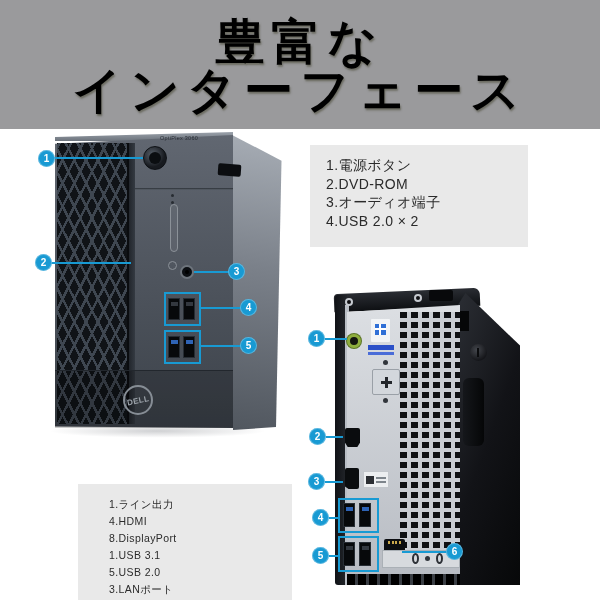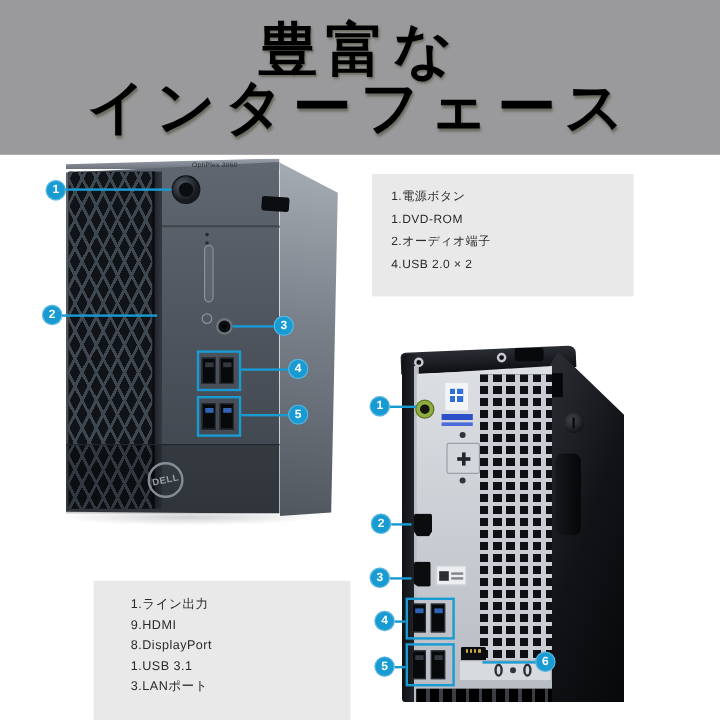--- a/index.html
+++ b/index.html
@@ -12,21 +12,21 @@
             background:#9a9a9c; display:flex; flex-direction:column; align-items:center;
             justify-content:center; padding-top:2px; }
   .title-line { color:#000000; font-weight:bold; font-size:49px; line-height:48px;
                 letter-spacing:7px; text-shadow:1px 2px 2px rgba(70,70,50,.55); white-space:nowrap; }
 
   
   .list-box { position:absolute; background:#e9e9e9; }
   .front-list { left:310px; top:145px; width:218px; height:102px; padding:11px 0 0 16px; }
   .back-list  { left:78px;  top:484px; width:214px; height:141px; padding:12px 0 0 31px; }
   .list-box ul { list-style:none; }
-  .front-list li { font-size:10px; line-height:18.5px; color:#2b2b2b; letter-spacing:.4px; }
+  .front-list li { font-size:14px; line-height:18.5px; color:#2b2b2b; letter-spacing:.4px; }
   .back-list li  { font-size:10.5px; line-height:17px;  color:#2b2b2b; letter-spacing:.4px; }
 
   
   .photo { position:absolute; background:#fff; }
   .abs { position:absolute; }
 
   
   .front-photo { left:30px; top:130px; width:280px; height:315px; }
   .fp-sliver { left:25px; top:2px; width:178px; height:9px; background:linear-gradient(180deg,#9ba2ab,#6c737c);
                clip-path:polygon(0 55%,100% 0,100% 100%,0 100%); }
@@ -179,22 +179,22 @@
     <div class="abs band-lower"></div>
     <div class="abs dell-logo">
       <span>DELL</span>
     </div>
     <div class="abs floor-shadow"></div>
   </div>
 
   <div class="list-box front-list">
     <ul>
       <li>1.電源ボタン</li>
-      <li>1.DVD-ROM</li>
-      <li>2.オーディオ端子</li>
+      <li>2.DVD-ROM</li>
+      <li>3.オーディオ端子</li>
       <li>4.USB 2.0 × 2</li>
     </ul>
   </div>
 
   <div class="photo back-photo">
     <div class="abs bp-top-band"></div>
     <div class="abs bp-side-face"></div>
     <div class="abs bp-left-bar"></div>
     <div class="abs bp-lip"></div>
     <div class="abs bp-panel"></div>
@@ -227,23 +227,24 @@
     <div class="abs slot-strip"></div>
     <div class="abs lock-oval" style="left:82px; top:268px;"></div>
     <div class="abs screw-dot" style="left:95px; top:271px;"></div>
     <div class="abs lock-oval" style="left:106px; top:268px;"></div>
     <div class="abs bottom-band"></div>
   </div>
 
   <div class="list-box back-list">
     <ul>
       <li>1.ライン出力</li>
-      <li>9.HDMI</li>
+      <li>4.HDMI</li>
       <li>8.DisplayPort</li>
       <li>1.USB 3.1</li>
+      <li>5.USB 2.0</li>
       <li>3.LANポート</li>
     </ul>
   </div>
 
   <div class="overlay">
 
     <div class="cline" style="left:54px;  top:157px; width:89px;"></div>
     <div class="cline" style="left:51px;  top:262px; width:80px;"></div>
     <div class="cline" style="left:194px; top:271px; width:36px;"></div>
     <div class="cline" style="left:201px; top:307px; width:40px;"></div>

